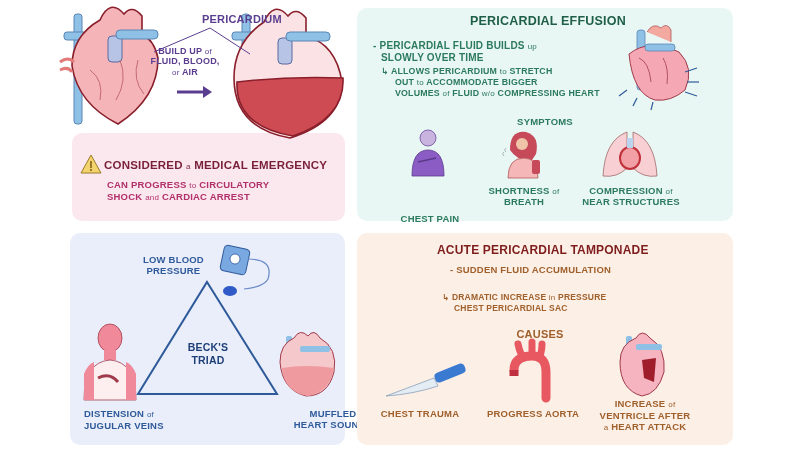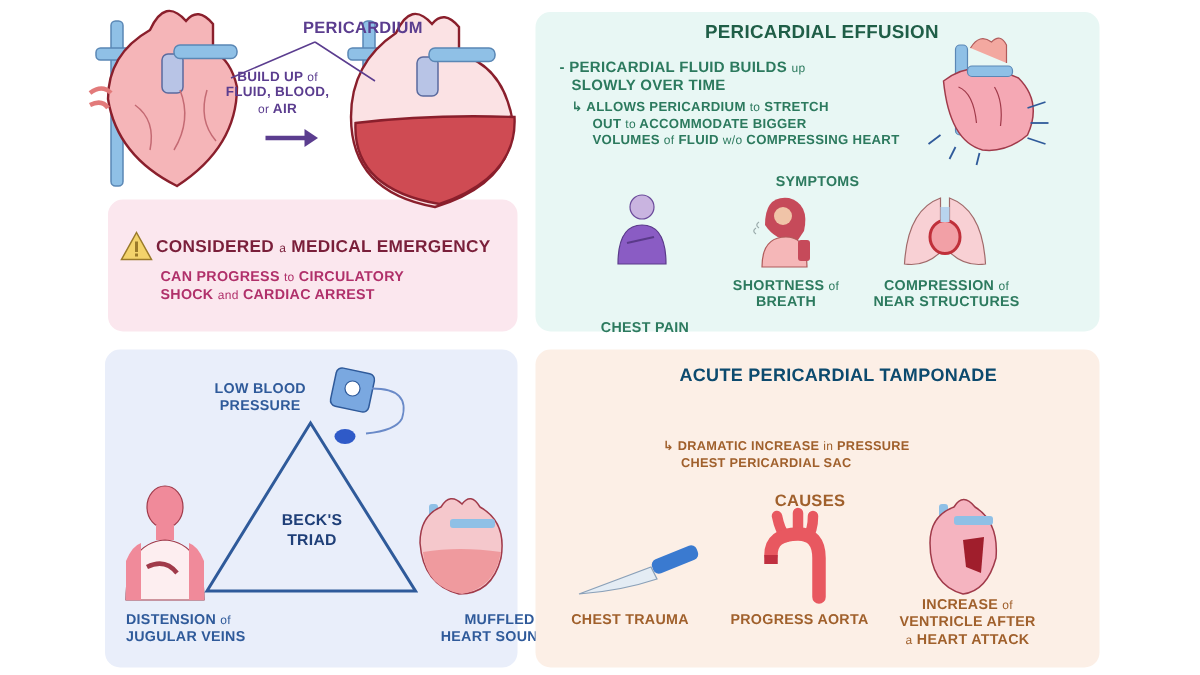--- a/index.html
+++ b/index.html
@@ -185,23 +185,23 @@
   <span>DISTENSION</span>
   <span class="small">of</span><br>
   <span>JUGULAR VEINS</span>
 </div>
 <div class="t" style="left:256px; top:408px; width:86px; text-align:center; font-size:9.5px; color:#2f5a9a; line-height:1.2;margin-left:34px;">
   <span>MUFFLED</span><br>
   <span>HEART SOUNDS</span>
 </div>
 
 <div class="panel" style="left:357px; top:233px; width:376px; height:212px; background:#fcefe6;"></div>
-<div class="t" style="left:437px; top:243px; font-size:12px; color:#0c4a6e;margin-left:16px;">ACUTE PERICARDIAL TAMPONADE</div>
+<div class="t" style="left:437px; top:243px; font-size:12px; color:#7f1d1d;">ACUTE PERICARDIAL TAMPONADE</div>
 <div class="t" style="left:450px; top:264px; font-size:9.5px; color:#a0602c; line-height:1.3;">
-  <br>
+  <span>- SUDDEN FLUID ACCUMULATION</span><br>
 </div>
 <div class="t" style="left:442px; top:292px; font-size:8.5px; color:#a0602c; line-height:1.25;">
   <span>↳</span>
   <span>DRAMATIC INCREASE</span>
   <span class="small">in</span>
   <span>PRESSURE</span><br>
   <span style="padding-left:12px;">CHEST PERICARDIAL SAC</span>
 </div>
 
 <div class="t center" style="left:510px; top:328px; width:60px; font-size:11px; color:#a0602c;">CAUSES</div>

